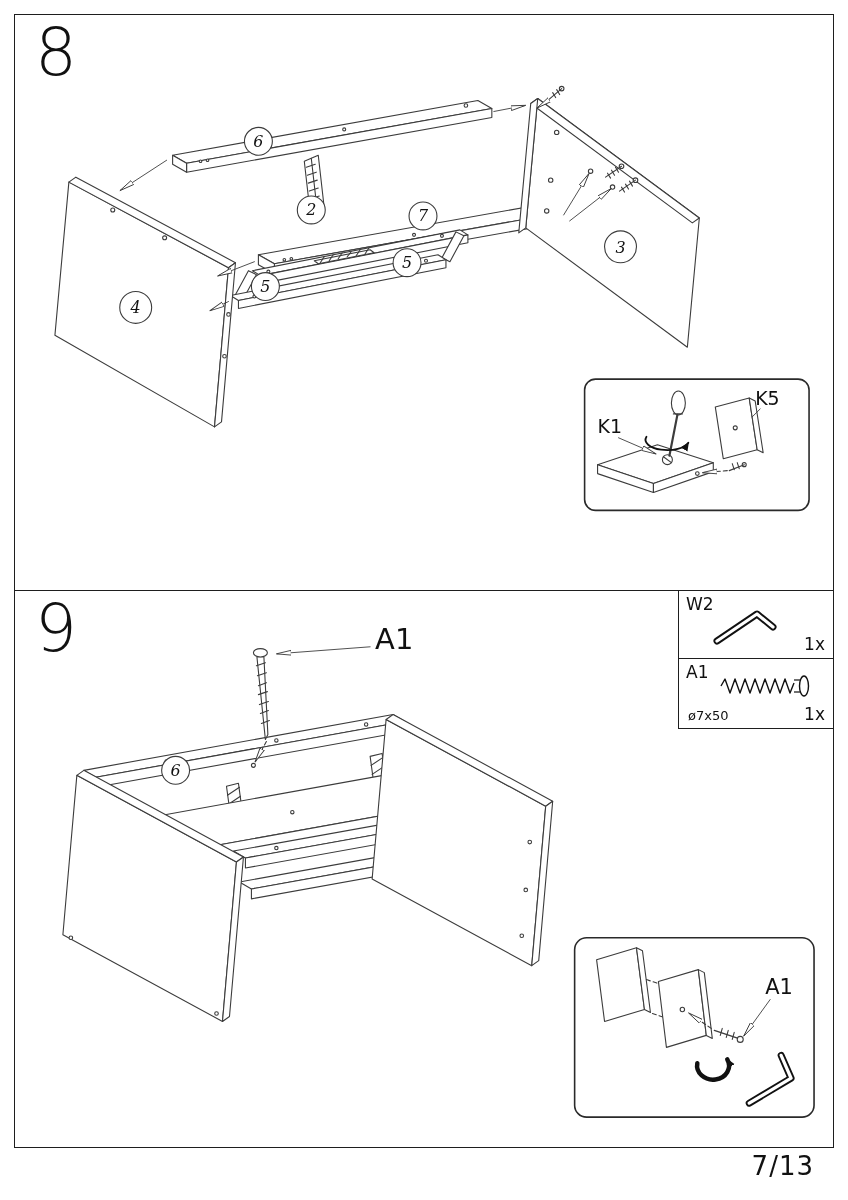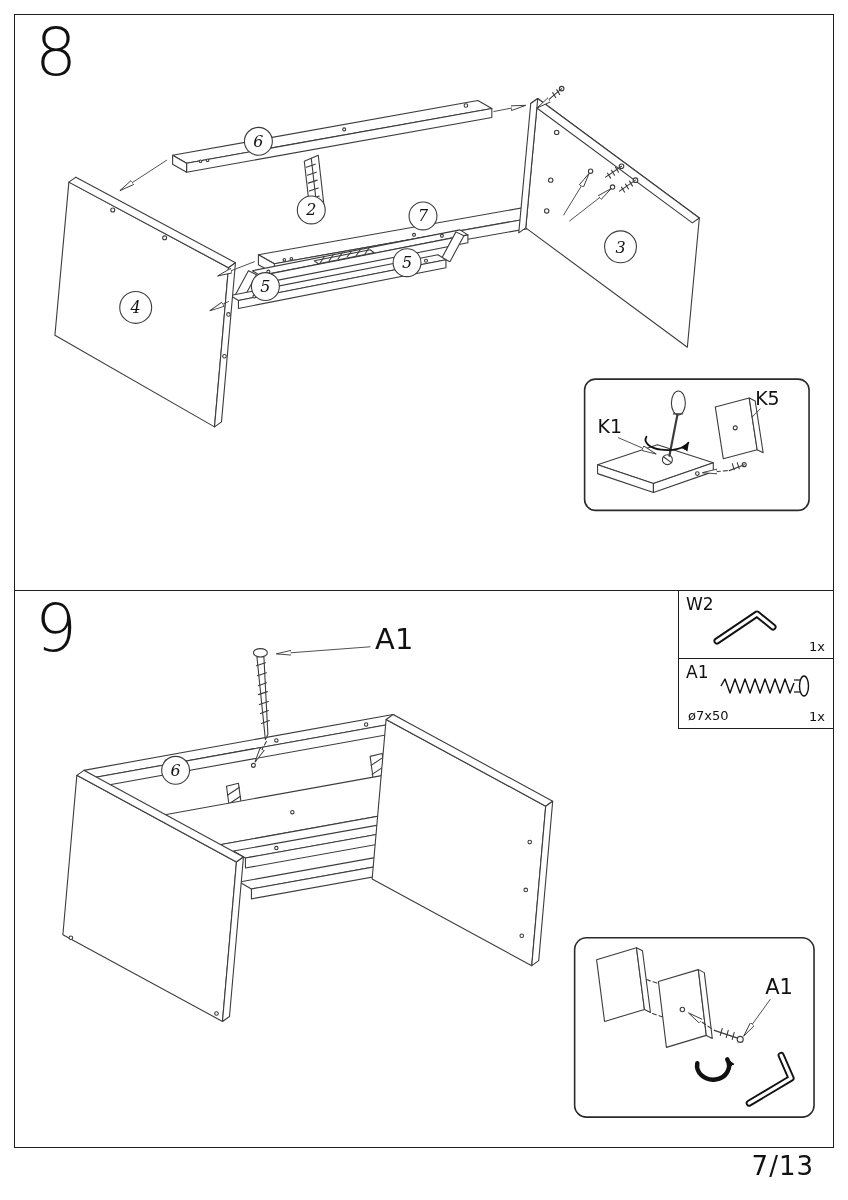--- a/index.html
+++ b/index.html
@@ -16,21 +16,21 @@
   .co { font-family:"DejaVu Serif", serif; font-style:italic; font-size:16px; text-anchor:middle; }
   .lbl19 { font-size:19px; }
   .lbl21 { font-size:21px; }
   .lbl29 { font-size:29px; }
   .dash { stroke-dasharray:4 3; fill:none; }
   .thin { stroke-width:.9; fill:none; }
   .hw-box { position:absolute; top:0; right:0; width:155px; background:#fff; border-left:1.6px solid #1e1e1e; border-bottom:1.6px solid #1e1e1e; z-index:4; }
   .hw-row { position:relative; height:67px; }
   .hw-row-2 { border-top:1.6px solid #1e1e1e; height:70px; }
   .hw-code { position:absolute; left:7px; top:3px; font-size:17px; }
-  .hw-qty { position:absolute; right:8px; bottom:4px; font-size:13px; }
+  .hw-qty { position:absolute; right:8px; bottom:4px; font-size:17px; }
   .hw-size { position:absolute; left:9px; bottom:5px; font-size:13px; font-weight:normal; }
   .hw-icon { position:absolute; }
   .page-num { position:absolute; right:34px; top:1151px; font-size:26px; letter-spacing:1px; z-index:5; }
 </style>
 </head>
 <body>
 
 <div class="sheet">
   <div class="frame">
 

